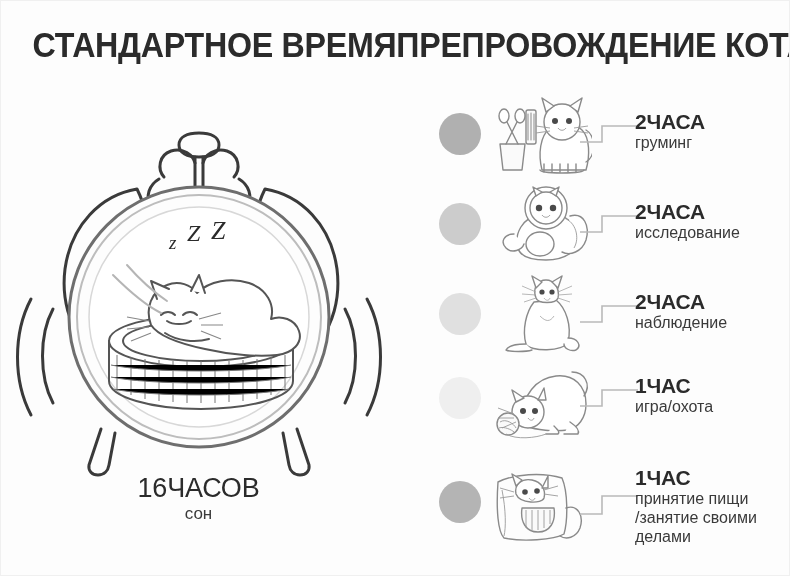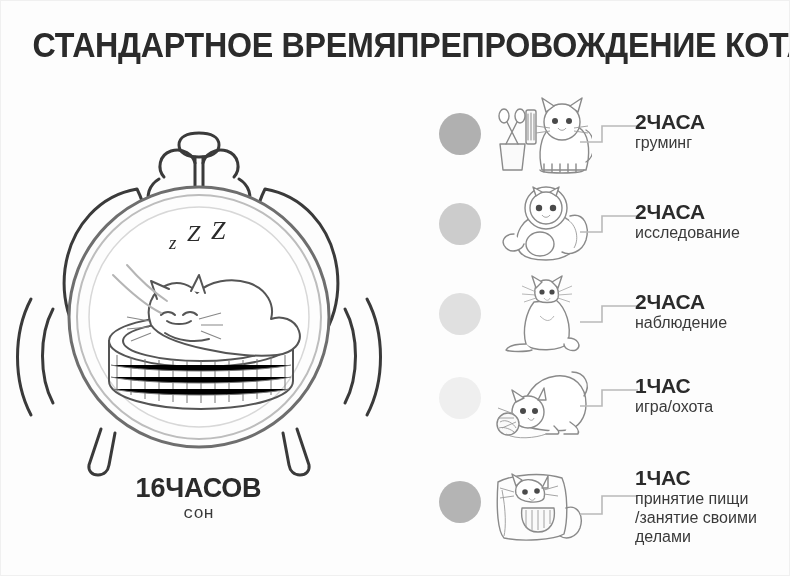--- a/index.html
+++ b/index.html
@@ -49,28 +49,28 @@
 
   #clock-caption {
     position: absolute;
     left: 25px;
     top: 472px;
     width: 345px;
     text-align: center;
   }
   #clock-caption .big {
     font-family: "Liberation Sans Narrow", "Liberation Sans", sans-serif;
-    font-weight: bold;
+    font-weight: normal;
     font-size: 27px;
     color: #2b2b2b;
     letter-spacing: -0.2px;
     line-height: 30px;
   }
   #clock-caption .small {
-    font-family: Liberation Mono, monospace;
+    font-family: Liberation Sans, sans-serif;
     font-size: 17px;
     color: #3a3a3a;
     line-height: 21px;
   }
 
   
   .legend-row {
     position: absolute;
     left: 429px;
     width: 375px;

